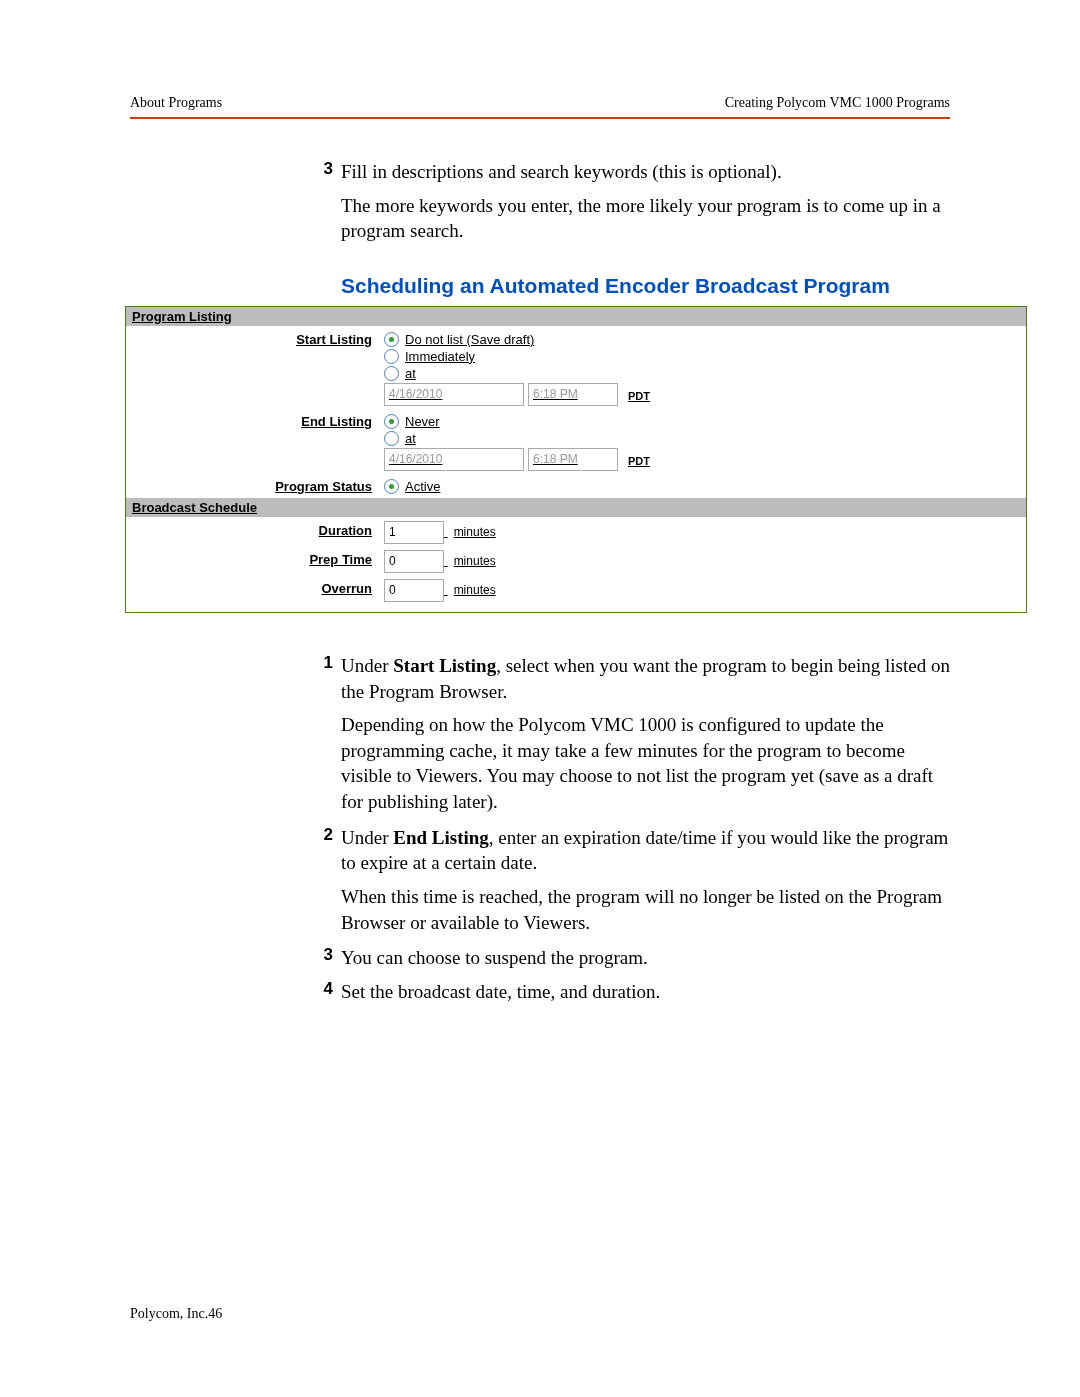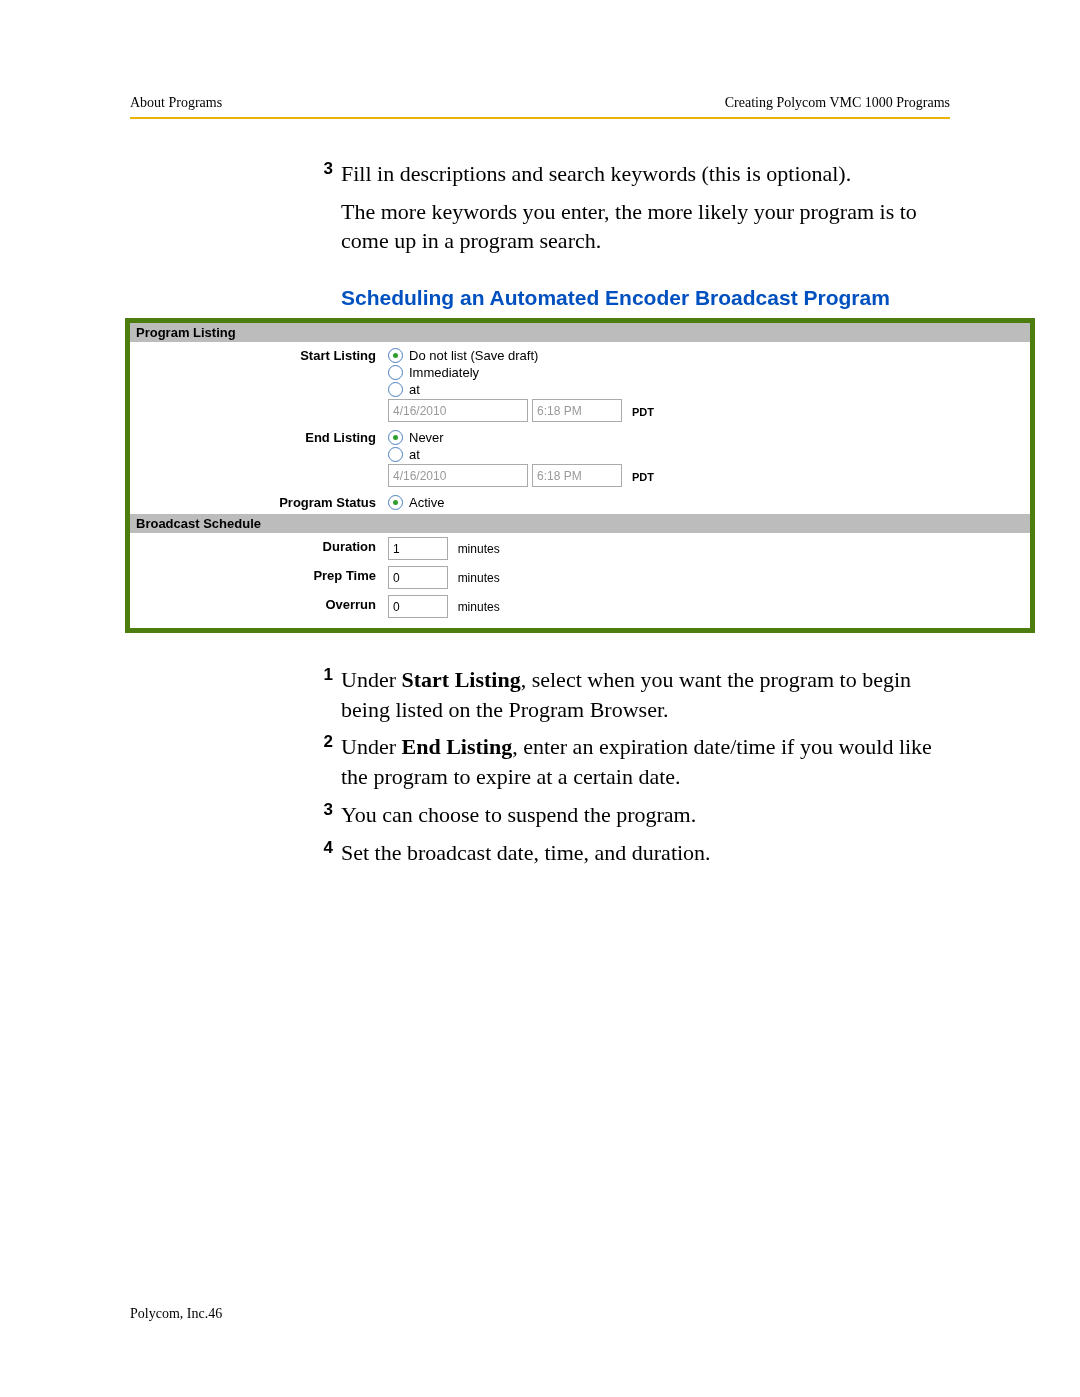--- a/index.html
+++ b/index.html
@@ -14,60 +14,61 @@
   }
   .page {
     box-sizing: border-box;
     padding: 95px 130px 0 130px;
   }
   .header-row {
     display: flex;
     justify-content: space-between;
     font-size: 14px;
     padding-bottom: 6px;
-    border-bottom: 2px solid #eab308;
+    border-bottom: 2px solid #c2410c;
     margin-bottom: 40px;
   }
   .body-col {
     margin-left: 175px;
   }
   .num-list {
     display: flex;
     margin-bottom: 8px;
   }
   .num-list .num {
     width: 28px;
     flex: 0 0 28px;
     font-family: Arial, Helvetica, sans-serif;
     font-weight: bold;
     font-size: 17px;
     text-align: right;
     padding-right: 8px;
   }
   .num-list .txt, .para {
-    font-size: 22px;
+    font-size: 19px;
     line-height: 1.35;
   }
   .para { margin-left: 36px; margin-bottom: 10px; }
   .section-title {
     font-family: Arial, Helvetica, sans-serif;
     font-weight: bold;
     color: #0050c0;
     font-size: 21px;
     margin: 30px 0 8px 36px;
   }
 
   
   .form-shot {
     font-family: Arial, Helvetica, sans-serif;
     font-size: 13px;
-    border: 5px solid #4d7c0f;
+    border: 1px solid #4d7c0f;
     background: #fff;
-    margin: 0 0 32px -180px;
+    margin: 0 0 40px -180px;
     width: 900px;
+    text-decoration: underline;
   }
   .sect-hdr {
     background: #bcbcbc;
     color: #000;
     font-weight: bold;
     padding: 2px 6px;
     text-align: left;
   }
   .row {
     display: flex;
@@ -211,27 +212,29 @@
         </div>
       </div>
     </div>
 
     <div class="num-list">
       <div class="num">1</div>
       <div class="txt">
         <span>Under </span><span class="bold">Start Listing</span><span>, select when you want the program to begin being listed on the Program Browser.</span>
       </div>
     </div>
+    <div class="para">Depending on how the Polycom VMC 1000 is configured to update the programming cache, it may take a few minutes for the program to become visible to Viewers. You may choose to not list the program yet (save as a draft for publishing later).</div>
 
     <div class="num-list">
       <div class="num">2</div>
       <div class="txt">
         <span>Under </span><span class="bold">End Listing</span><span>, enter an expiration date/time if you would like the program to expire at a certain date.</span>
       </div>
     </div>
+    <div class="para">When this time is reached, the program will no longer be listed on the Program Browser or available to Viewers.</div>
 
     <div class="num-list">
       <div class="num">3</div>
       <div class="txt">You can choose to suspend the program.</div>
     </div>
 
     <div class="num-list">
       <div class="num">4</div>
       <div class="txt">Set the broadcast date, time, and duration.</div>
     </div>

